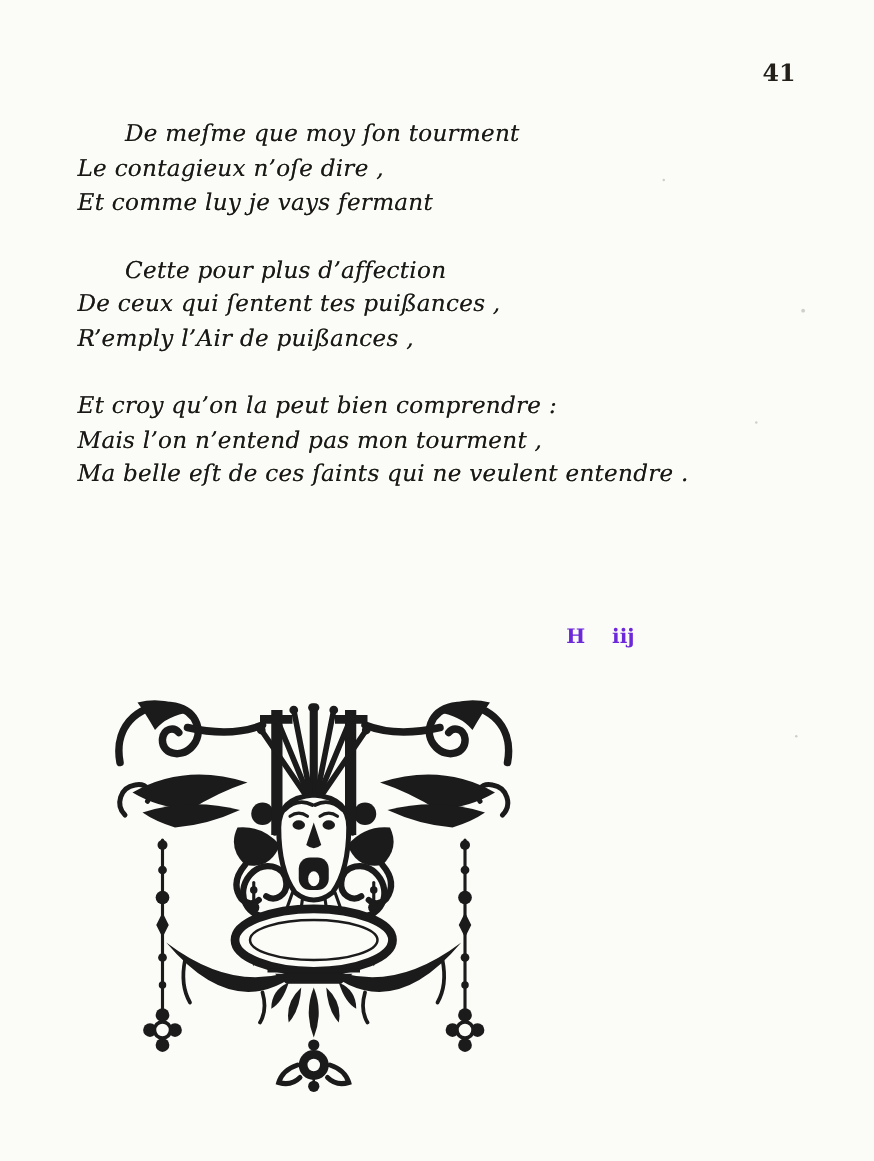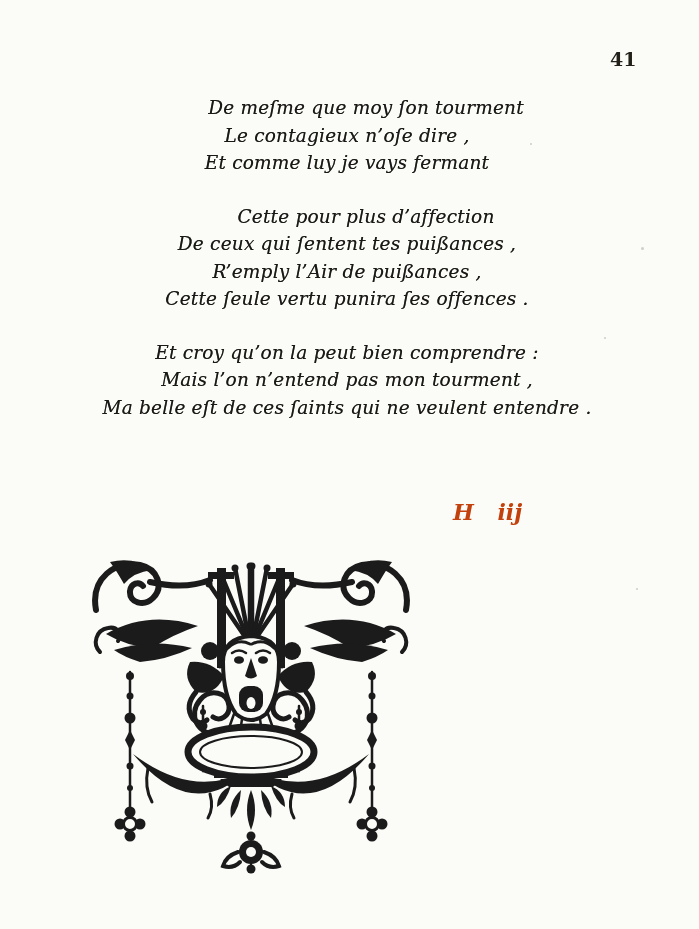--- a/index.html
+++ b/index.html
@@ -31,30 +31,30 @@
   
   .poem{
     position:absolute;left:62px;top:94px;width:570px;
     font-style:italic;
     font-size:18.5px;
     letter-spacing:.2px;
     color:#191816;
     text-shadow:0 0 .4px rgba(25,23,20,.65);
   }
   .stanza{margin:0 0 26px 0;}
-  .line{margin:0;line-height:27.5px;white-space:nowrap;text-align:center;}
+  .line{margin:0;line-height:27.5px;white-space:nowrap;}
   .line.indent{padding-left:38px;}
 
   
   .signature{
     position:absolute;left:453px;top:499px;
-    font-style:italic;font-weight:bold;
-    font-size:22px;
+    font-weight:bold;
+    font-size:16px;
     word-spacing:16px;
-    color:#c2410c;
+    color:#6d28d9;
   }
 
   
   .ornament{
     position:absolute;left:90px;top:556px;margin:0;
     width:322px;height:318px;
   }
   .ornament svg{display:block;}
 
   .speck{position:absolute;border-radius:50%;background:#9a9890;opacity:.45;}
@@ -69,21 +69,20 @@
   <main class="poem">
     <div class="stanza">
       <p class="line indent">De meſme que moy ſon tourment</p>
       <p class="line">Le contagieux n’oſe dire ,</p>
       <p class="line">Et comme luy je vays fermant</p>
     </div>
     <div class="stanza">
       <p class="line indent">Cette pour plus d’affection</p>
       <p class="line">De ceux qui ſentent tes puißances ,</p>
       <p class="line">R’emply l’Air de puißances ,</p>
-      <p class="line">Cette ſeule vertu punira ſes offences .</p>
     </div>
     <div class="stanza">
       <p class="line">Et croy qu’on la peut bien comprendre :</p>
       <p class="line">Mais l’on n’entend pas mon tourment ,</p>
       <p class="line">Ma belle eſt de ces ſaints qui ne veulent entendre .</p>
     </div>
   </main>
 
   <div class="signature">H iij</div>
 

